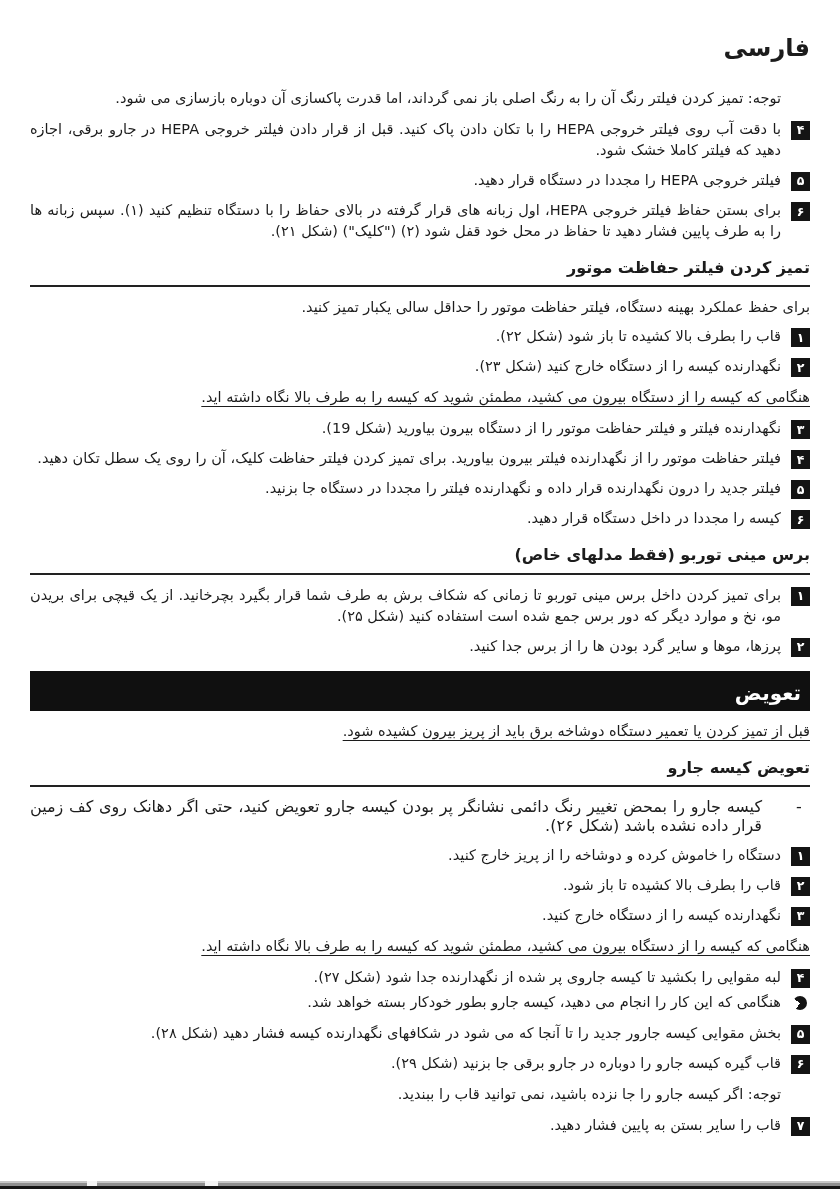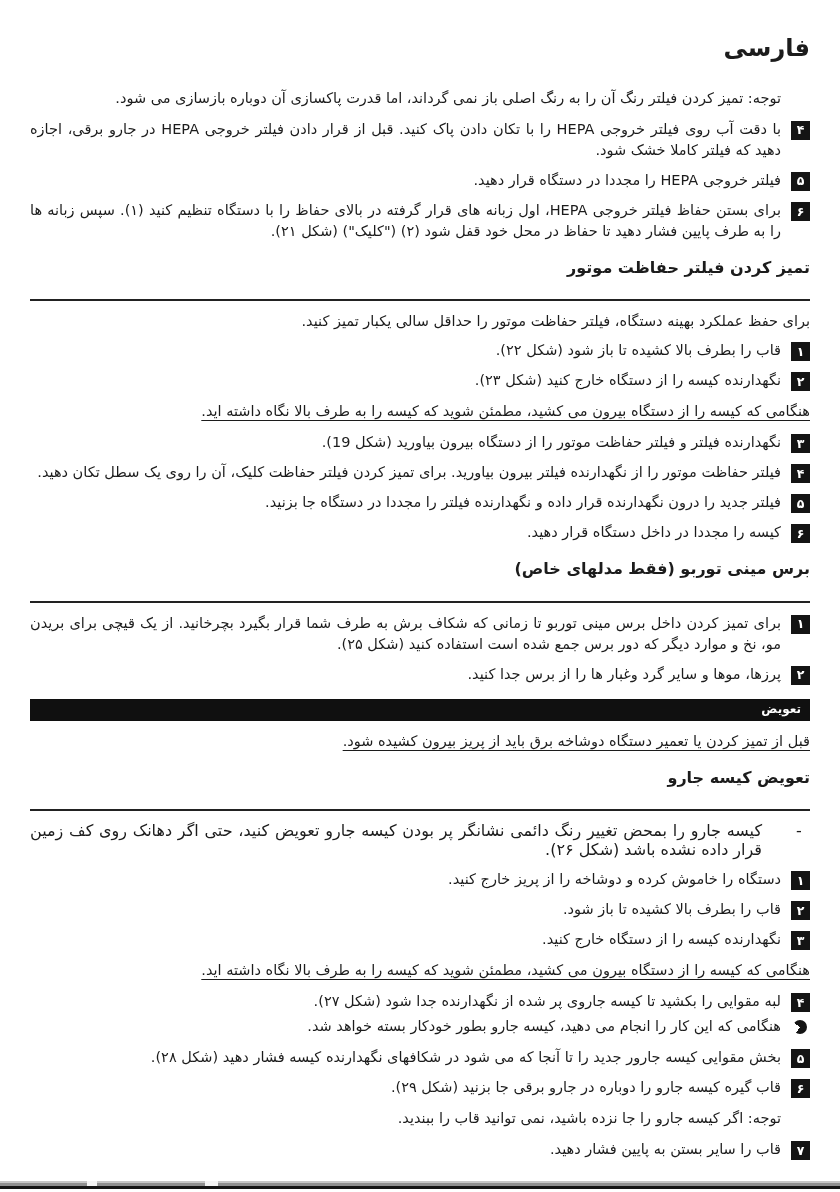--- a/index.html
+++ b/index.html
@@ -28,25 +28,25 @@
     font-size:12.5px;font-weight:bold;display:flex;align-items:center;justify-content:center;
     margin-top:2px;
   }
   .pac{
     flex:0 0 auto;width:14px;height:14px;border-radius:50%;margin:4px 3px 0 2px;
     background:conic-gradient(from 0deg,#141414 0 215deg,#ffffff 215deg 305deg,#141414 305deg 360deg);
   }
   .step-text{flex:1 1 auto;text-align:justify;}
   .heading{
     font-weight:bold;font-size:16px;margin:14px 0 10px 0;
-    padding-bottom:20px;border-bottom:2px solid #222222;text-align:right;
+    padding-bottom:6px;border-bottom:2px solid #222222;text-align:right;
   }
   .banner{
-    background:#101010;color:#ffffff;font-weight:bold;font-size:12px;
-    padding:2px 9px 3px 9px;margin:14px 0 10px 0;text-align:right;
+    background:#101010;color:#ffffff;font-weight:bold;font-size:20px;
+    padding:8px 9px 3px 9px;margin:14px 0 10px 0;text-align:right;
   }
   .dash-item{display:flex;align-items:flex-start;margin:0 0 10px 0;}
   .dash-marker{flex:0 0 auto;width:22px;text-align:center;padding-left:26px;}
   .dash-text{flex:1 1 auto;text-align:justify;}
   .bottom-strip{
     position:absolute;left:0;right:0;bottom:3px;height:8px;
     background:linear-gradient(0deg,#141414 0 42%,#8f8f8f 42% 80%,#c6c6c6 80% 100%);
   }
   .bottom-strip .gap{position:absolute;top:0;bottom:40%;background:#f4f4f4;}
   .bottom-strip .gap.g1{right:74%;width:13px;}
@@ -115,21 +115,21 @@
   <div class="heading">برس مینی توربو (فقط مدلهای خاص)</div>
 
 
   <div class="steps">
       <div class="step">
         <span class="badge">۱</span>
         <div class="step-text">برای تمیز کردن داخل برس مینی توربو تا زمانی که شکاف برش به طرف شما قرار بگیرد بچرخانید. از یک قیچی برای بریدن مو، نخ و موارد دیگر که دور برس جمع شده است استفاده کنید (شکل ۲۵).</div>
       </div>
       <div class="step">
         <span class="badge">۲</span>
-        <div class="step-text">پرزها، موها و سایر گرد وغبار ها را از برس جدا کنید.</div>
+        <div class="step-text">پرزها، موها و سایر گرد بودن ها را از برس جدا کنید.</div>
       </div>
     </div>
 
   <div class="banner">تعویض</div>
 
   <p class="warning-line">قبل از تمیز کردن یا تعمیر دستگاه دوشاخه برق باید از پریز بیرون کشیده شود.</p>
 
   <div class="heading">تعویض کیسه جارو</div>
 
   <div class="dash-item">

